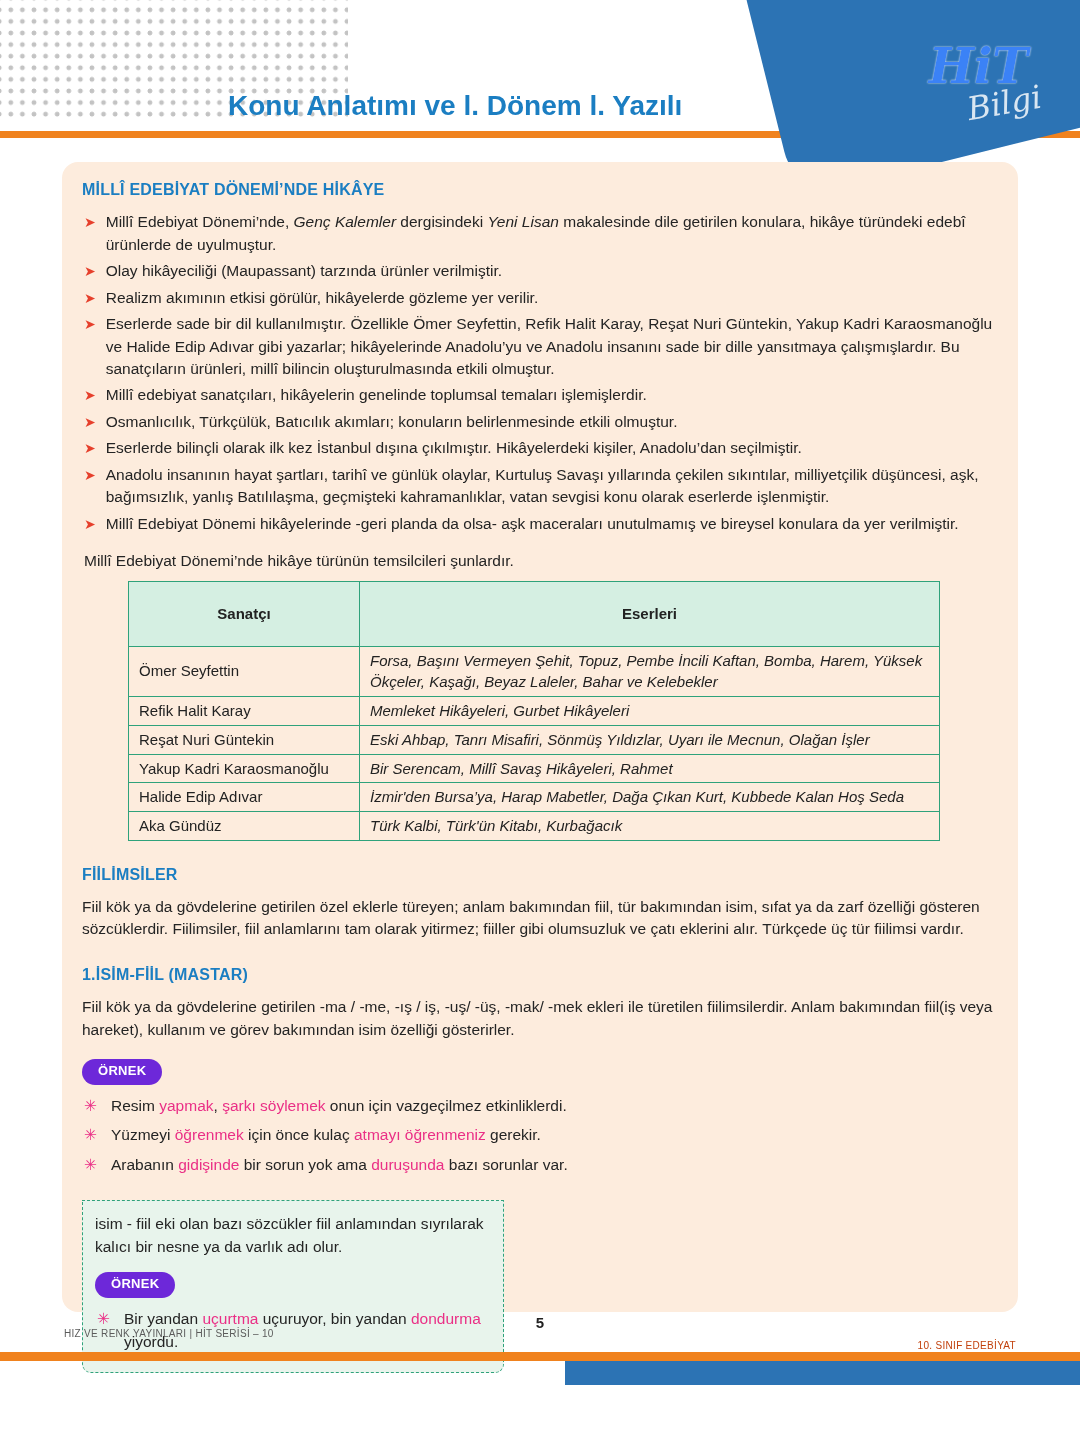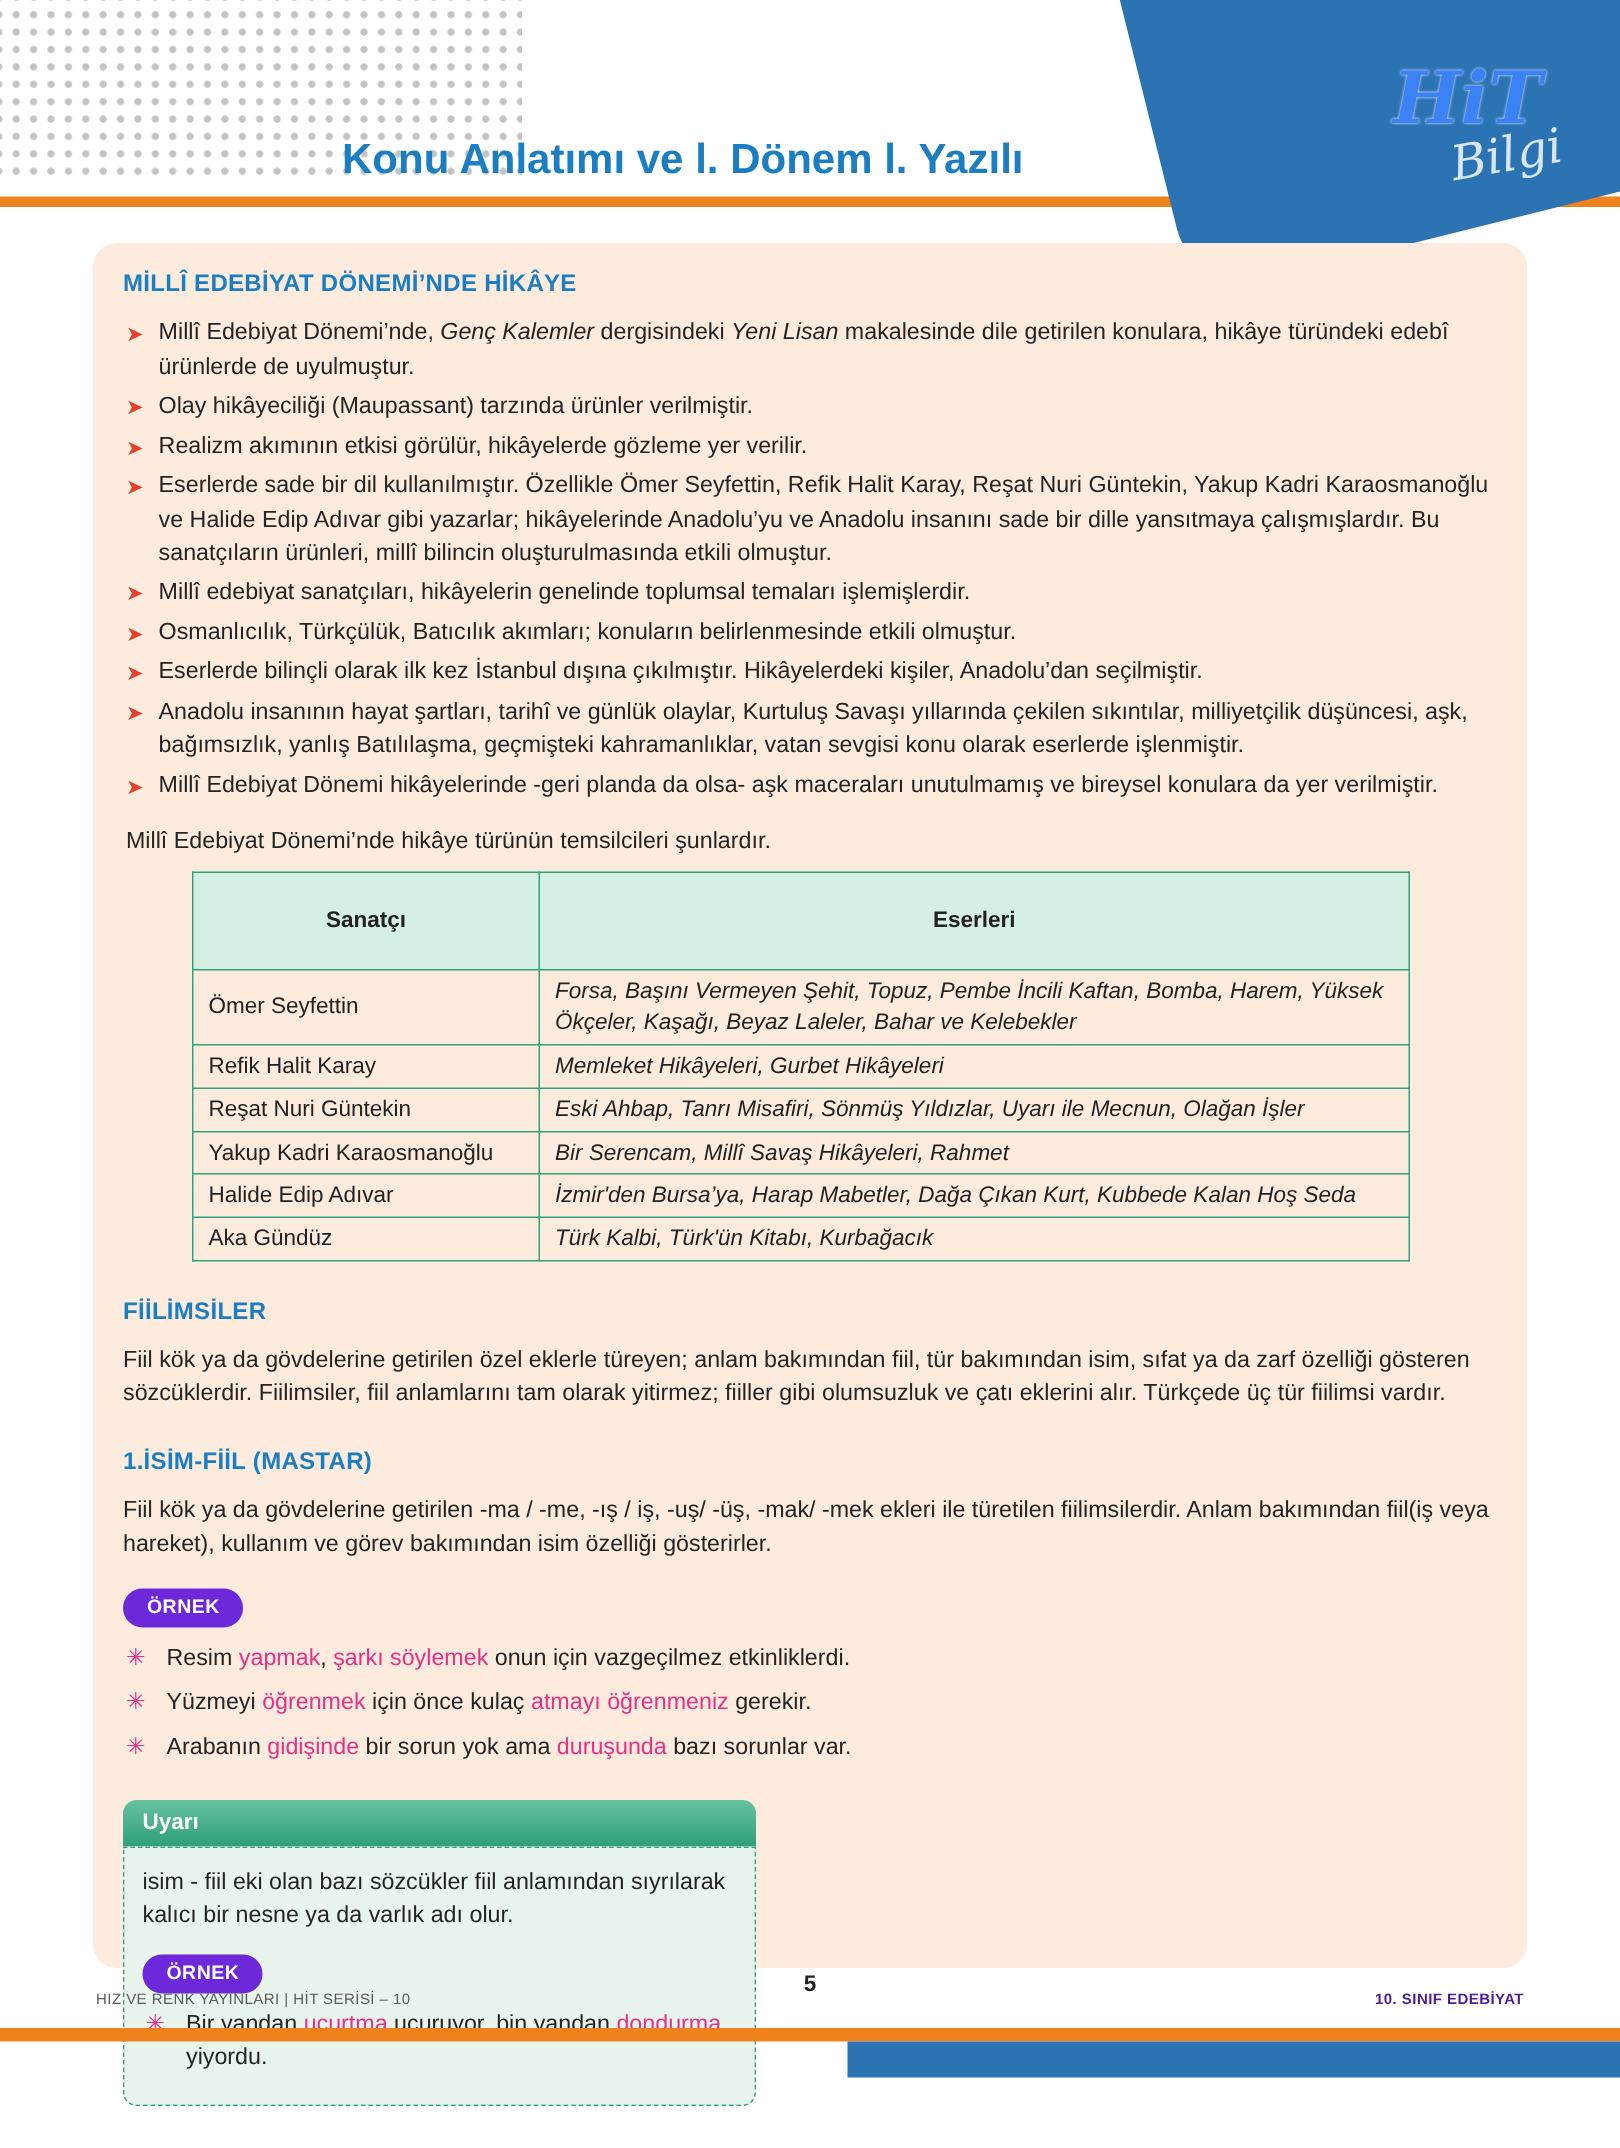--- a/index.html
+++ b/index.html
@@ -45,21 +45,21 @@
         padding:4px 13px 5px;border-radius:9px 9px 0 0;box-sizing:border-box;}
   .uyari-body{border:1.6px dashed #2fa27b;background:#e8f4ec;border-radius:0 0 9px 9px;
         padding:12px 12px 12px;}
   .uyari-body .ornek-badge{margin:8px 0 10px;}
 
   
   .page-num{position:absolute;top:1314px;left:0;width:100%;text-align:center;font-weight:bold;
         font-size:15px;color:#222;}
   .footer{position:absolute;top:1328px;left:64px;right:64px;display:flex;justify-content:space-between;
         font-size:10px;color:#5b5b5b;letter-spacing:0.3px;}
-  .f-right{font-weight:bold;color:#4c1d95;}
+  .f-right{font-weight:normal;color:#c2410c;margin-top:12px;}
   .bar-orange{position:absolute;top:1352px;left:0;width:100%;height:9px;background:#f0821e;}
   .bar-blue{position:absolute;top:1361px;left:565px;right:0;height:24px;background:#2c73b4;}
 </style>
 </head>
 <body>
 
 <div class="page">
 
   <div class="dots"></div>
   <div class="orange-line"></div>
@@ -165,21 +165,20 @@
         <span class="ast">✳</span>
         <span class="etext"><span>Yüzmeyi </span><span class="pink">öğrenmek</span><span> için önce kulaç </span><span class="pink">atmayı öğrenmeniz</span><span> gerekir.</span></span>
       </div>
       <div class="example">
         <span class="ast">✳</span>
         <span class="etext"><span>Arabanın </span><span class="pink">gidişinde</span><span> bir sorun yok ama </span><span class="pink">duruşunda</span><span> bazı sorunlar var.</span></span>
       </div>
     </div>
 
     <div class="uyari">
-      <div class="uyari-tab">Uyarı</div>
       <div class="uyari-body">
         <p class="para">isim - fiil eki olan bazı sözcükler fiil anlamından sıyrılarak kalıcı bir nesne ya da varlık adı olur.</p>
         <div class="ornek-badge">ÖRNEK</div>
         <div class="example">
           <span class="ast">✳</span>
           <span class="etext"><span>Bir yandan </span><span class="pink">uçurtma</span><span> uçuruyor, bin yandan </span><span class="pink">dondurma</span><span> yiyordu.</span></span>
         </div>
       </div>
     </div>
 

